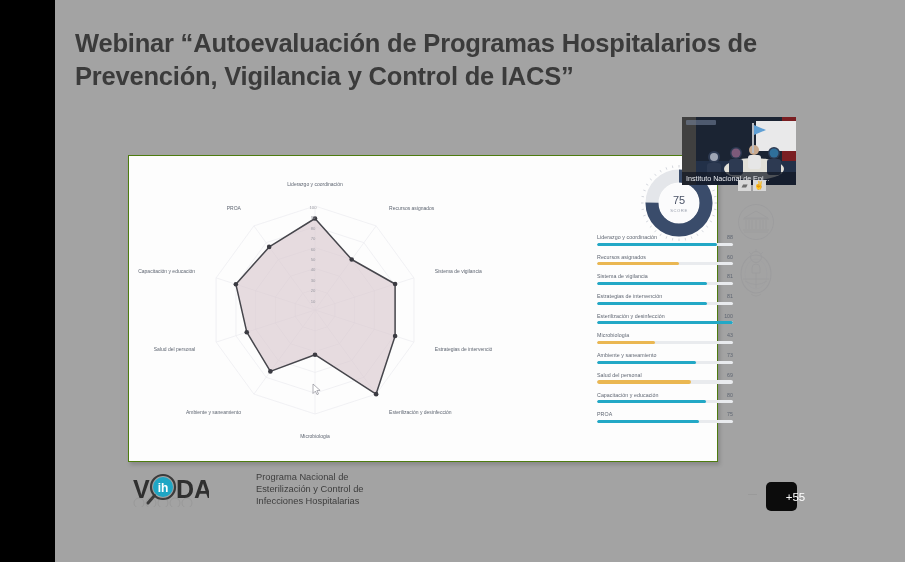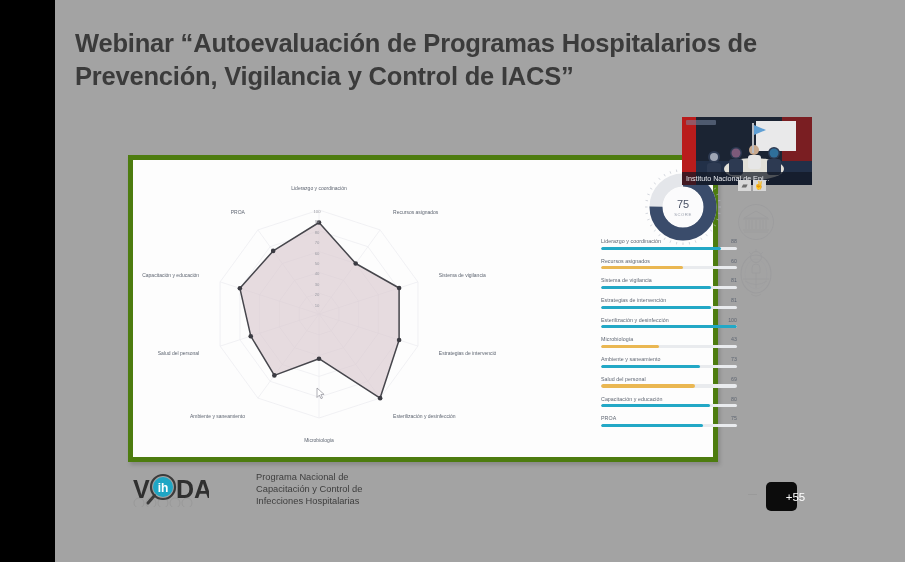--- a/index.html
+++ b/index.html
@@ -31,21 +31,21 @@
     line-height: 1.30;
     letter-spacing: -0.2px;
     color: #3b3b3b;
   }
   
   #card {
     position: absolute;
     left: 73px; top: 155px;
     width: 590px; height: 307px;
     background: #fdfdfd;
-    border: 5px solid #4d7c0f;
+    border: 1px solid #4d7c0f;
     box-shadow: 2px 3px 4px rgba(0,0,0,0.16);
   }
   
   #radar-wrap {
     position: absolute;
     left: 8px; top: 6px;
     width: 355px; height: 295px;
   }
   #radar-wrap svg { display: block; }
   
@@ -87,22 +87,22 @@
   }
   .fill {
     position: absolute;
     left: 0; top: 0; bottom: 0;
     border-radius: 2px;
   }
   
   #video-tile {
     position: absolute;
     left: 682px; top: 117px;
-    width: 130px; height: 68px;
-    background: #b91c1c;
+    width: 114px; height: 68px;
+    background: #404040;
     overflow: hidden;
     padding-left: 14px;
   }
   .vid-layer { position: absolute; }
   #vid-name {
     position: absolute;
     left: 0; right: 0; bottom: 0;
     height: 13px;
     background: rgba(18,24,36,0.72);
     color: #e8eaef;
@@ -397,21 +397,21 @@
             <circle cx="6" cy="30" r="5" fill="none" stroke="#707070" stroke-width="1"></circle>
             <circle cx="18" cy="30" r="5" fill="none" stroke="#707070" stroke-width="1"></circle>
             <circle cx="30" cy="30" r="5" fill="none" stroke="#707070" stroke-width="1"></circle>
             <circle cx="42" cy="30" r="5" fill="none" stroke="#707070" stroke-width="1"></circle>
             <circle cx="54" cy="30" r="5" fill="none" stroke="#707070" stroke-width="1"></circle>
           </g>
         </svg>
       </div>
       <div id="vihda-text">
         <div>Programa Nacional de</div>
-        <div>Capacitación y Control de</div>
+        <div>Esterilización y Control de</div>
         <div>Infecciones Hospitalarias</div>
       </div>
     </div>
 
   </div>
 
   <div id="video-tile">
     <svg class="vid-layer" width="122" height="68" viewBox="0 0 122 68">
       <rect x="0" y="0" width="122" height="68" fill="#1b2433"></rect>
       <rect x="86" y="0" width="36" height="68" fill="#7a1e22"></rect>

